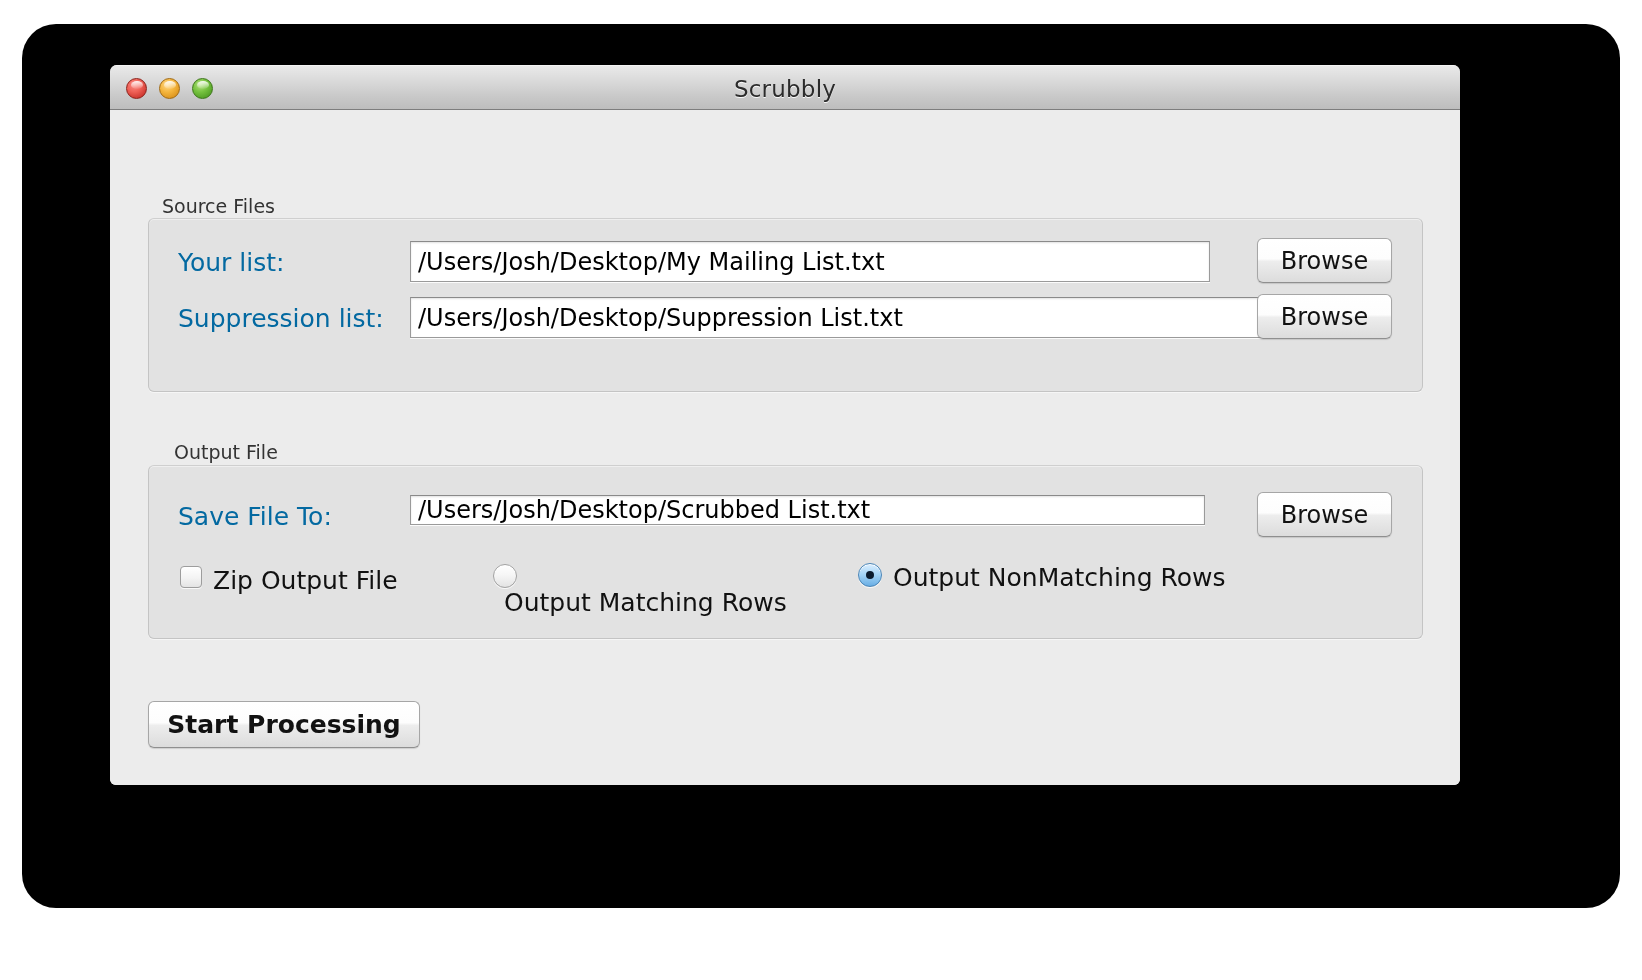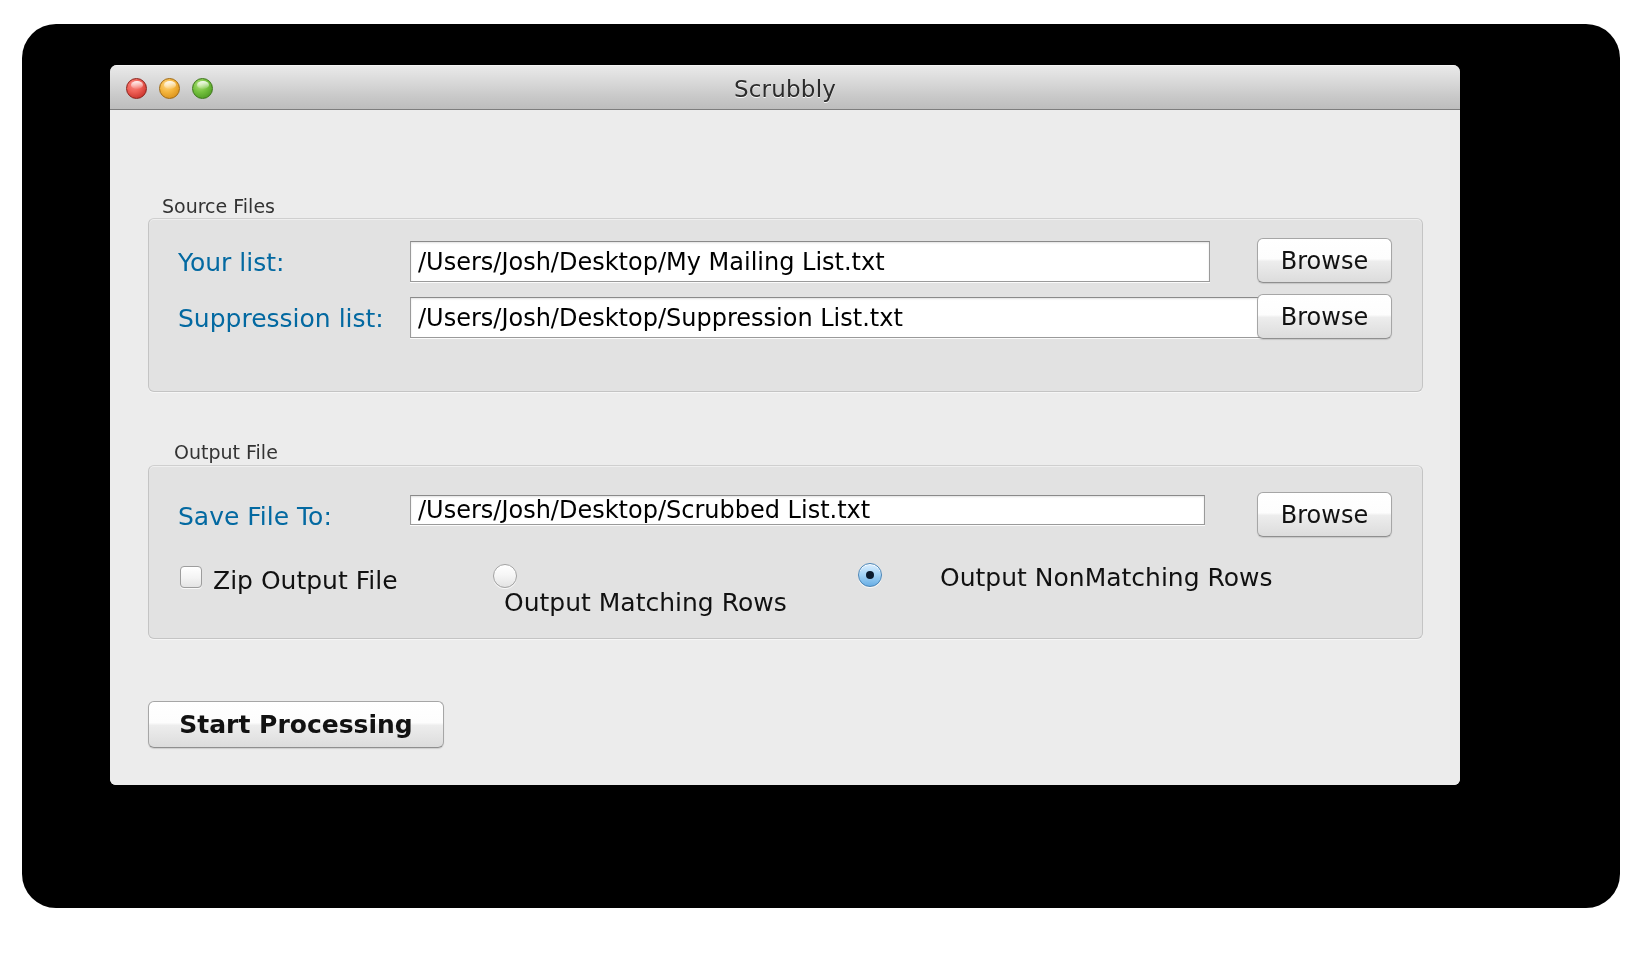--- a/index.html
+++ b/index.html
@@ -212,27 +212,27 @@
     position: absolute;
     left: 50%; top: 50%;
     width: 8px; height: 8px;
     margin: -4px 0 0 -4px;
     border-radius: 50%;
     background: #0b1b2e;
   }
 
   #opt-zip        { left: 70px;  top: 456px; }
   #opt-matching   { left: 383px; top: 454px; flex-direction: column; }
-  #opt-nonmatch   { left: 748px; top: 453px; gap: 47px; }
+  #opt-nonmatch   { left: 748px; top: 453px; }
 
   
   #btn-start {
     left: 38px;
     top: 591px;
-    width: 296px;
+    width: 272px;
     height: 47px;
     font-weight: bold;
     font-size: 25px;
   }
 </style>
 </head>
 <body>
 
 <div id="desk"></div>
 

